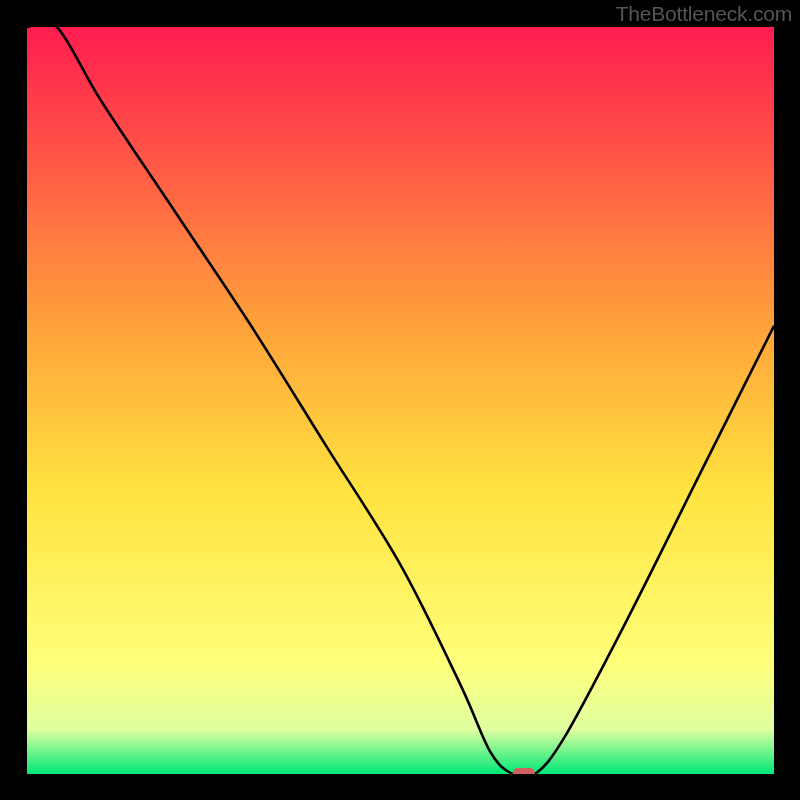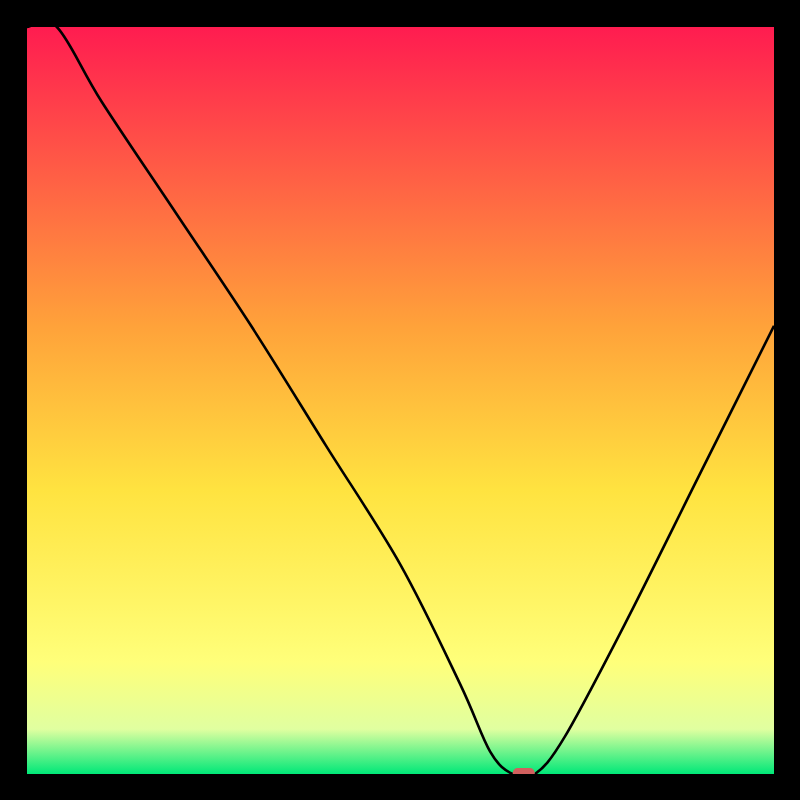--- a/index.html
+++ b/index.html
@@ -29,20 +29,21 @@
   svg {
     position: absolute;
     top: 27px;
     left: 27px;
   }
 </style>
 </head>
 <body>
 
 <div class="frame">
+  <div class="watermark">TheBottleneck.com</div>
   <svg id="plot" width="747" height="747" viewBox="0 0 747 747">
     <defs>
       <linearGradient id="bg" x1="0" y1="0" x2="0" y2="1">
         <stop id="g0" offset="0%" stop-color="#FF1C50"></stop>
         <stop id="g1" offset="40%" stop-color="#FFA23A"></stop>
         <stop id="g2" offset="62%" stop-color="#FFE340"></stop>
         <stop id="g3" offset="85%" stop-color="#FFFF7A"></stop>
         <stop id="g4" offset="94%" stop-color="#E0FFA0"></stop>
         <stop id="g5" offset="100%" stop-color="#00E878"></stop>
       </linearGradient>

